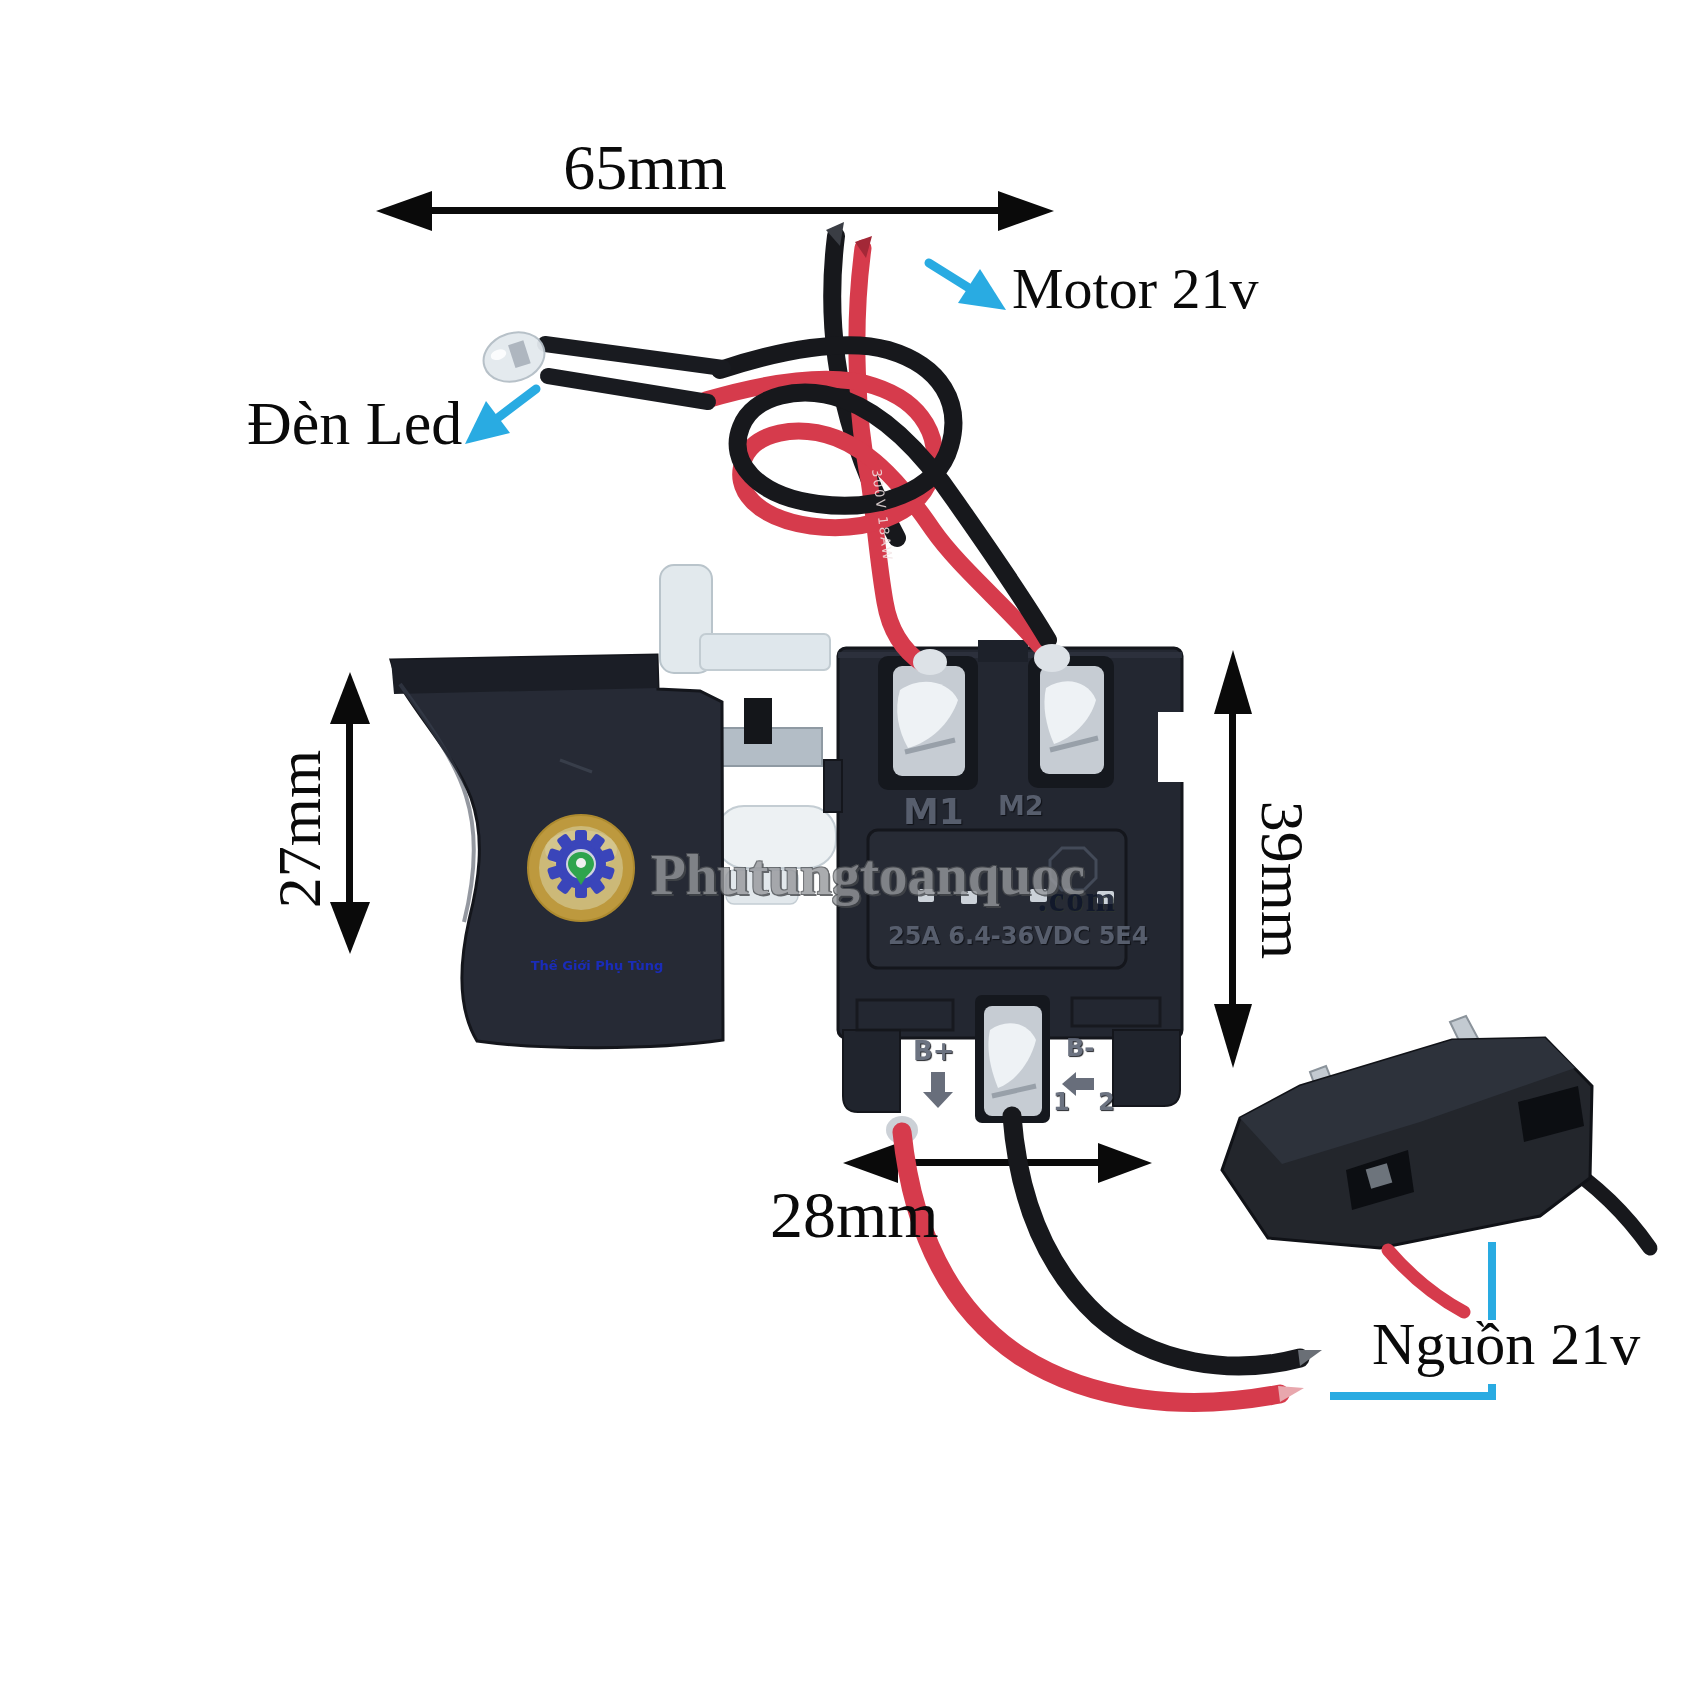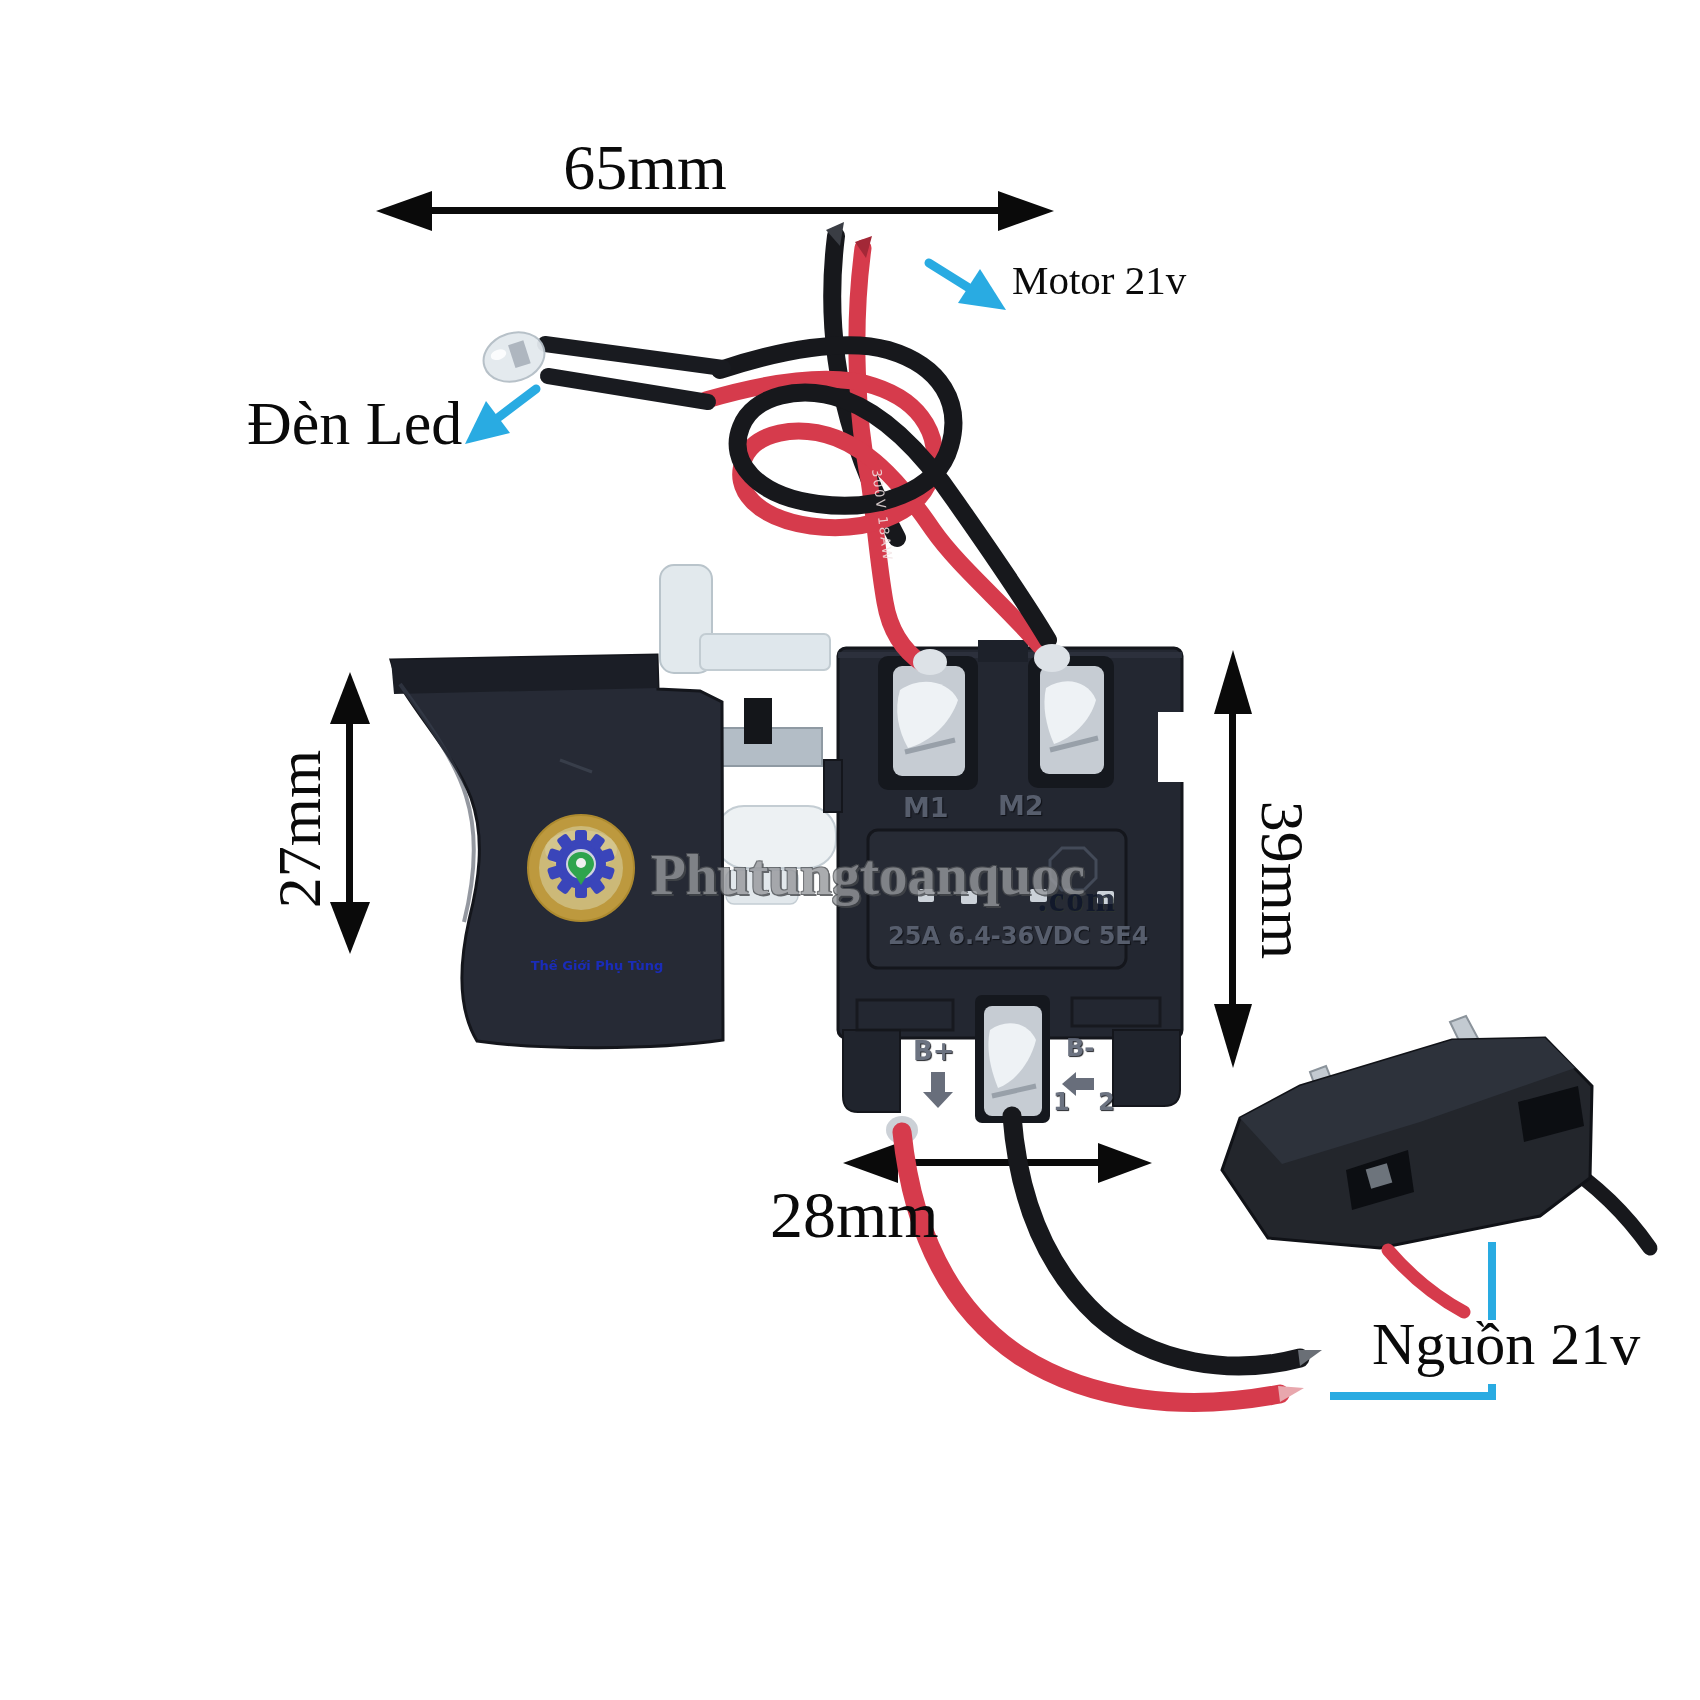--- a/index.html
+++ b/index.html
@@ -209,25 +209,25 @@
       <line x1="1492" y1="1242" x2="1492" y2="1320"></line>
       <polyline points="1492,1384 1492,1396 1330,1396"></polyline>
     </g>
   </g>
 </svg>
 
   <div class="lbl" style="left:645px;top:136px;font-size:64px;transform:translateX(-50%);font-family:Liberation Serif, serif;">65mm</div>
   <div class="lbl rot-ccw" style="left:299px;top:829px;font-size:62px;">27mm</div>
   <div class="lbl rot-cw" style="left:1283px;top:880px;font-size:62px;">39mm</div>
   <div class="lbl" style="left:770px;top:1182px;font-size:66px;">28mm</div>
-  <div class="lbl" style="left:1012px;top:260px;font-size:41px;text-align:right;">Motor 21v</div>
+  <div class="lbl" style="left:1012px;top:260px;font-size:58px;text-align:right;">Motor 21v</div>
   <div class="lbl" style="left:247px;top:392px;font-size:62px;">Đèn Led</div>
   <div class="lbl" style="left:1372px;top:1314px;font-size:60px;">Nguồn 21v</div>
 
-  <div class="emboss" style="left:903px;top:794px;font-size:27px;">M1</div>
+  <div class="emboss" style="left:903px;top:794px;font-size:36px;">M1</div>
   <div class="emboss" style="left:998px;top:792px;font-size:27px;">M2</div>
   <div class="emboss" style="left:888px;top:924px;font-size:24px;">25A 6.4-36VDC 5E4</div>
   <div class="emboss" style="left:913px;top:1038px;font-size:26px;">B+</div>
   <div class="emboss" style="left:1066px;top:1036px;font-size:24px;">B-</div>
   <div class="emboss" style="left:1053px;top:1090px;font-size:24px;letter-spacing:10px;text-align:right;">1 2</div>
   <div class="wire-print" style="left:884px;top:468px;">300V 18AW</div>
 
   <div class="wm" style="left:611px;top:846px;font-size:57px;margin-left:40px;">Phutungtoanquoc</div>
   <div class="wm-suffix" style="left:1038px;top:882px;font-size:35px;">.com</div>
   <div class="badge-caption" style="left:581px;top:958px;margin-left:16px;">Thế Giới Phụ Tùng</div>

